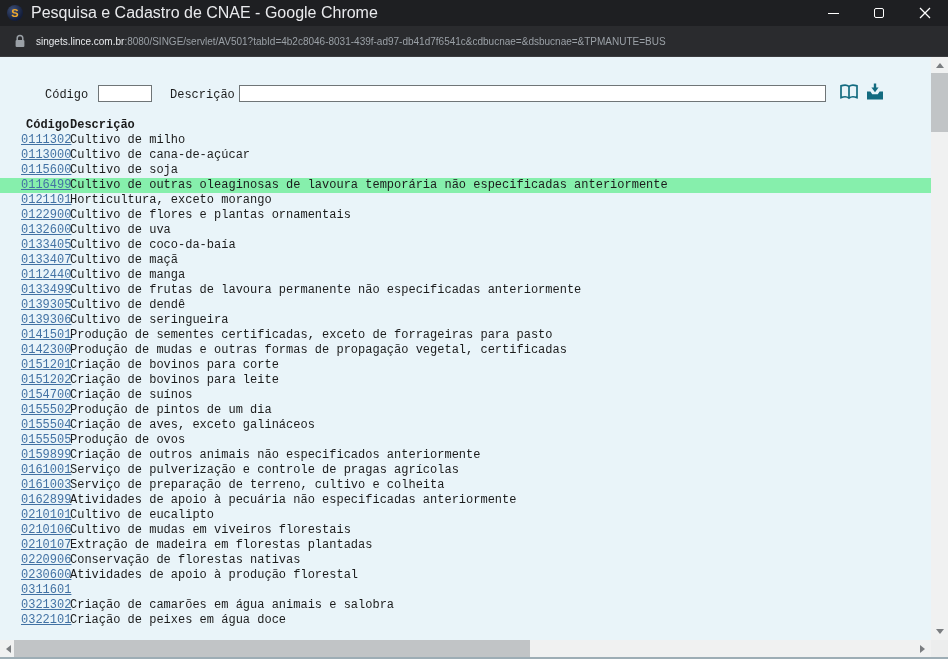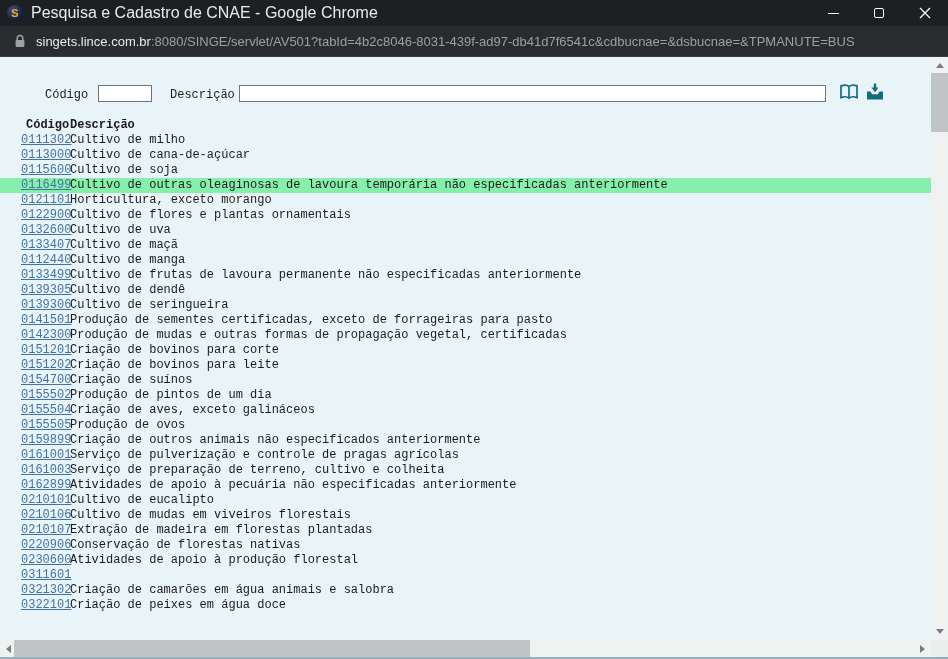--- a/index.html
+++ b/index.html
@@ -17,21 +17,21 @@
   .title { font-size:16px; color:#e9eaed; white-space:nowrap; }
   .win-controls { margin-left:auto; display:flex; height:100%; }
   .win-btn { width:46px; height:100%; display:flex; align-items:center; justify-content:center; cursor:default; }
   .min-glyph { width:11px; height:1px; background:#fff; display:block; }
   .max-glyph { width:10px; height:10px; border:1px solid #fff; border-radius:2px; display:block; }
 
   
   .urlbar { position:absolute; top:26px; left:0; right:0; height:31px; background:#2a2b2e;
             display:flex; align-items:center; border-bottom:1px solid #3a3b3e; }
   .lock { margin:0 10px 0 14px; flex:0 0 auto; }
-  .url { font-size:13px; color:#9aa0a6; white-space:nowrap; overflow:hidden; }
+  .url { font-size:10px; color:#9aa0a6; white-space:nowrap; overflow:hidden; }
   .url .host { color:#e8eaed; }
 
   
   .content { position:absolute; top:57px; left:0; width:931px; height:583px;
              background:#e9f4f9; overflow:hidden; }
   .flabel { position:absolute; font-family:"Liberation Mono",monospace; font-size:12px;
             color:#1b1b1b; top:31px; }
   .finput { position:absolute; top:28px; height:17px; border:1px solid #6f7577;
             background:#fff; font-family:"Liberation Mono",monospace; font-size:12px;
             padding:0 2px; border-radius:0; }
@@ -155,20 +155,24 @@
   <div class="trow">
     <a class="code-link" href="#">0122900</a>
     <span class="desc">Cultivo de flores e plantas ornamentais</span>
   </div>
 
   <div class="trow">
     <a class="code-link" href="#">0132600</a>
     <span class="desc">Cultivo de uva</span>
   </div>
 
+  <div class="trow">
+    <a class="code-link" href="#">0133405</a>
+    <span class="desc">Cultivo de coco-da-baía</span>
+  </div>
 
   <div class="trow">
     <a class="code-link" href="#">0133407</a>
     <span class="desc">Cultivo de maçã</span>
   </div>
 
   <div class="trow">
     <a class="code-link" href="#">0112440</a>
     <span class="desc">Cultivo de manga</span>
   </div>

